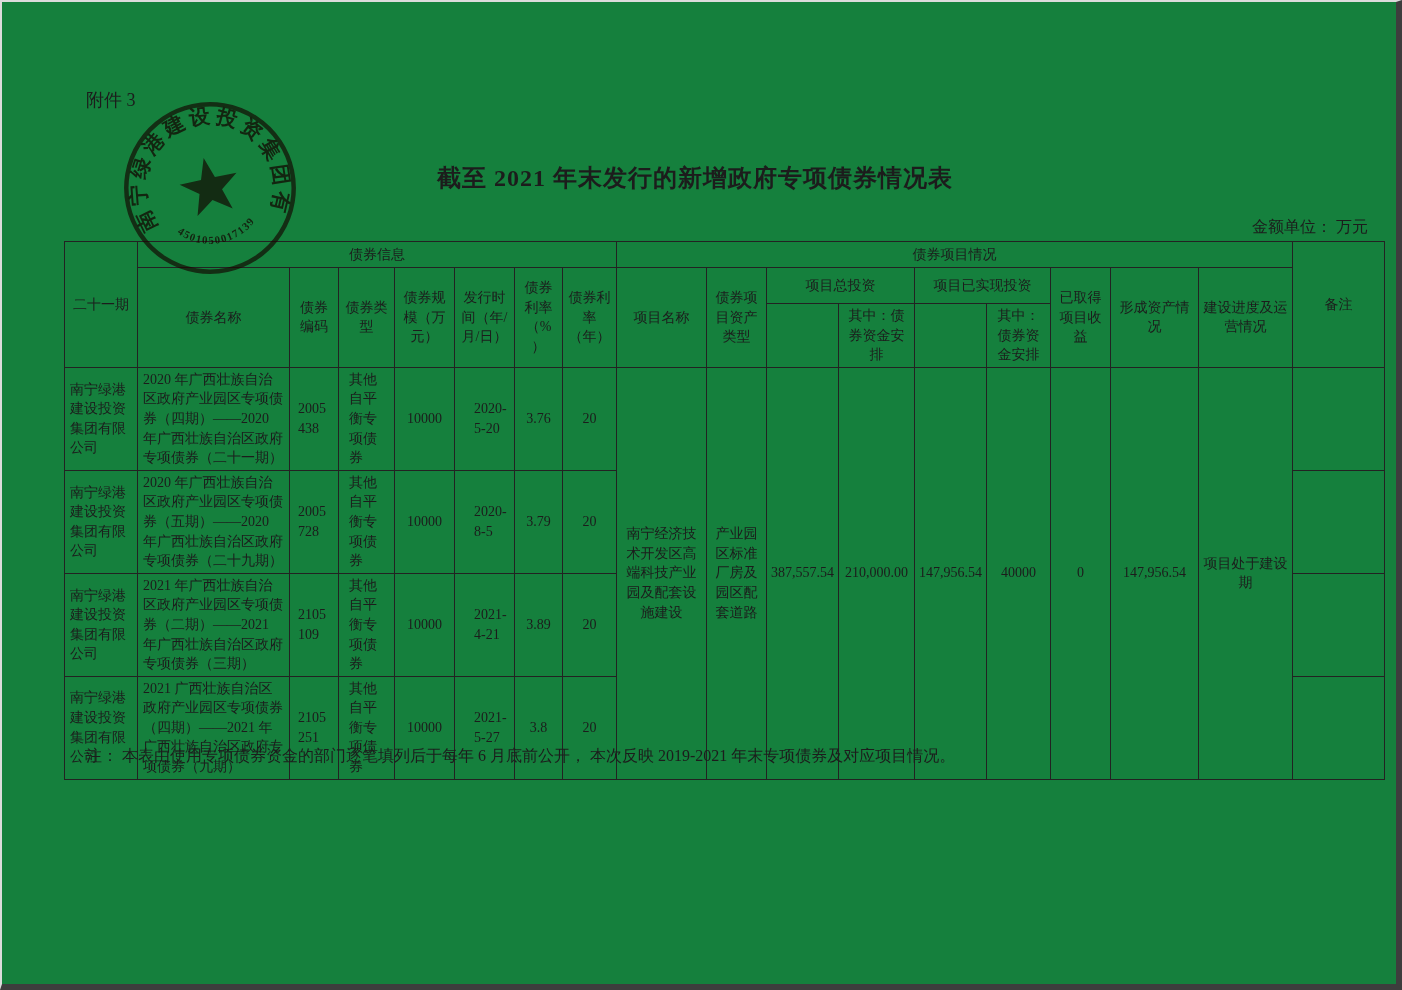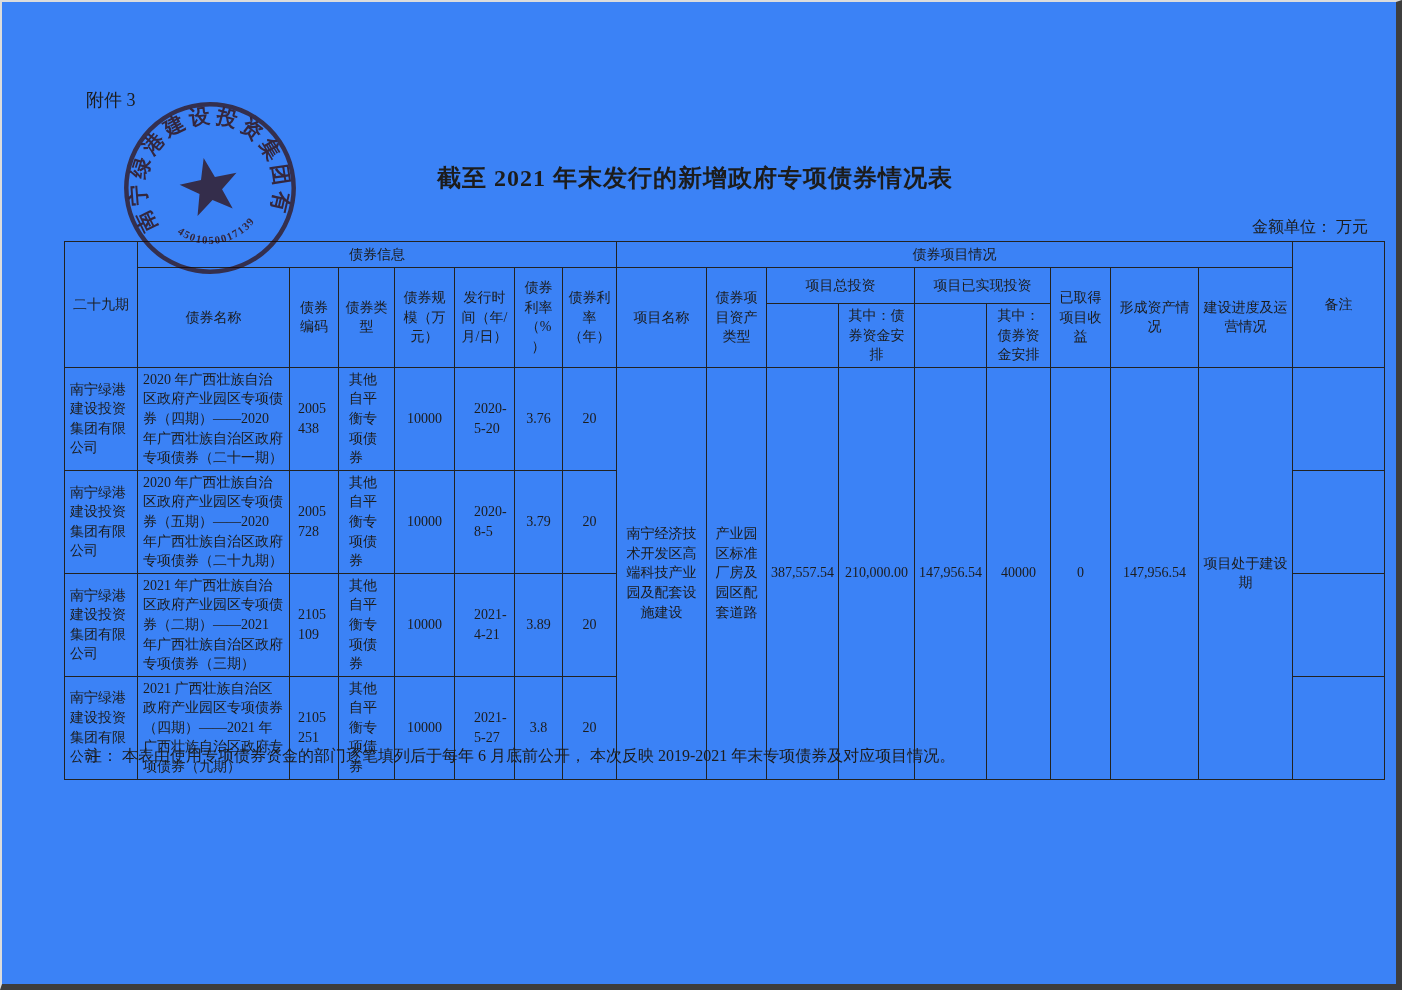--- a/index.html
+++ b/index.html
@@ -1,17 +1,17 @@
 <!DOCTYPE html>
 <html><head>
 <meta charset="utf-8">
 <style>
   html,body { margin:0; padding:0; background:#ffffff; }
   .page {
-    position:relative; width:1402px; height:990px; background:#3b82f6;
+    position:relative; width:1402px; height:990px; background:#15803d;
     box-sizing:border-box;
     border-top:2px solid #dcdcdc; border-left:2px solid #dcdcdc;
     border-right:6px solid #3d3d3d; border-bottom:6px solid #3d3d3d;
     font-family:"Liberation Serif","DejaVu Serif",serif; color:#1c1c1c;
     overflow:hidden;
   }
   .attachment { position:absolute; left:84px; top:86px; font-size:18px; }
   .doc-title  { position:absolute; left:0; right:8px; top:160px; text-align:center;
                 font-size:24px; font-weight:bold; letter-spacing:1px; }
   .unit-note  { position:absolute; top:215px; right:28px; font-size:16px; }
@@ -64,21 +64,21 @@
         <col style="width:76px">
       <col style="width:72px">
         <col style="width:64px">
         <col style="width:60px">
       <col style="width:88px">
         <col style="width:94px">
         <col style="width:92px">
     </colgroup>
     <tbody>
         <tr class="r-group">
-      <td rowspan="3">二十九期</td>
+      <td rowspan="3">二十一期</td>
       <td colspan="7">债券信息</td>
       <td colspan="9">债券项目情况</td>
       <td rowspan="3">备注</td>
     </tr>
     <tr class="r-head">
       <td rowspan="2">债券名称</td>
       <td rowspan="2">债券编码</td>
       <td rowspan="2">债券类型</td>
       <td rowspan="2">债券规模（万元）</td>
       <td rowspan="2">发行时间（年/月/日）</td>

